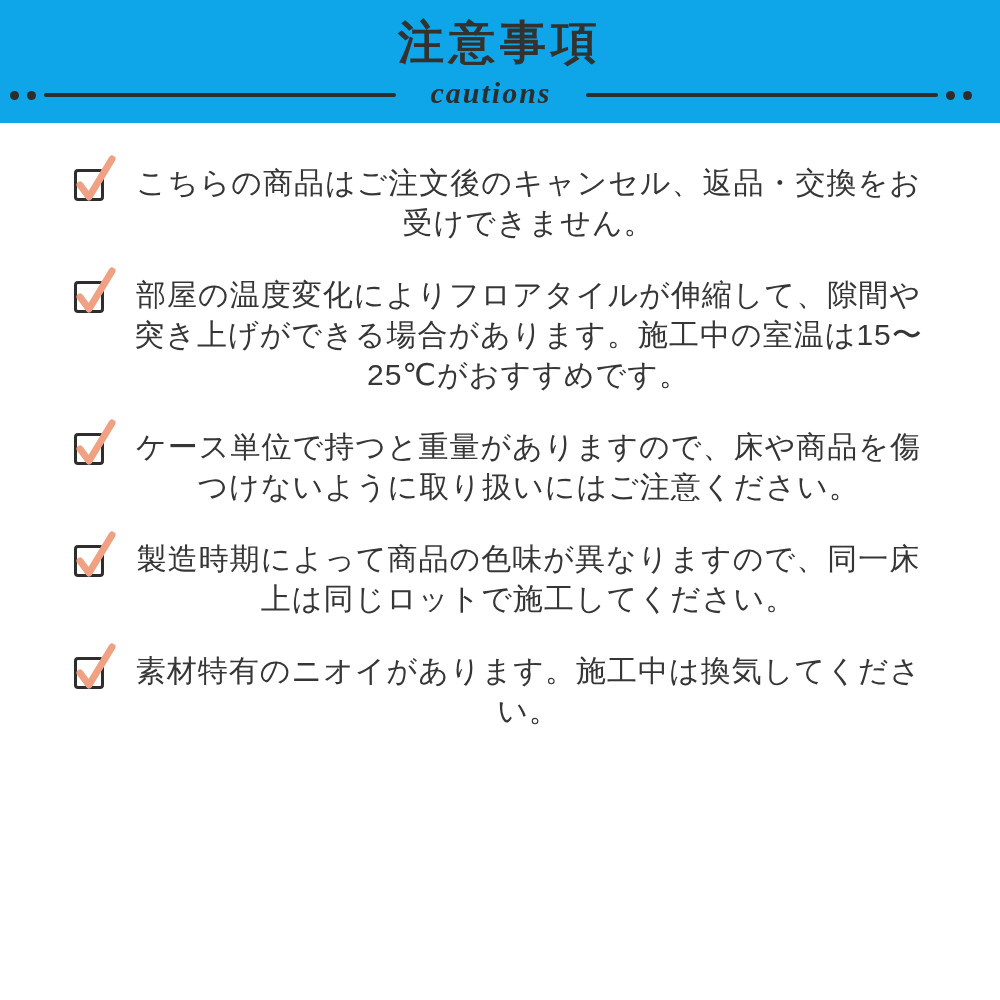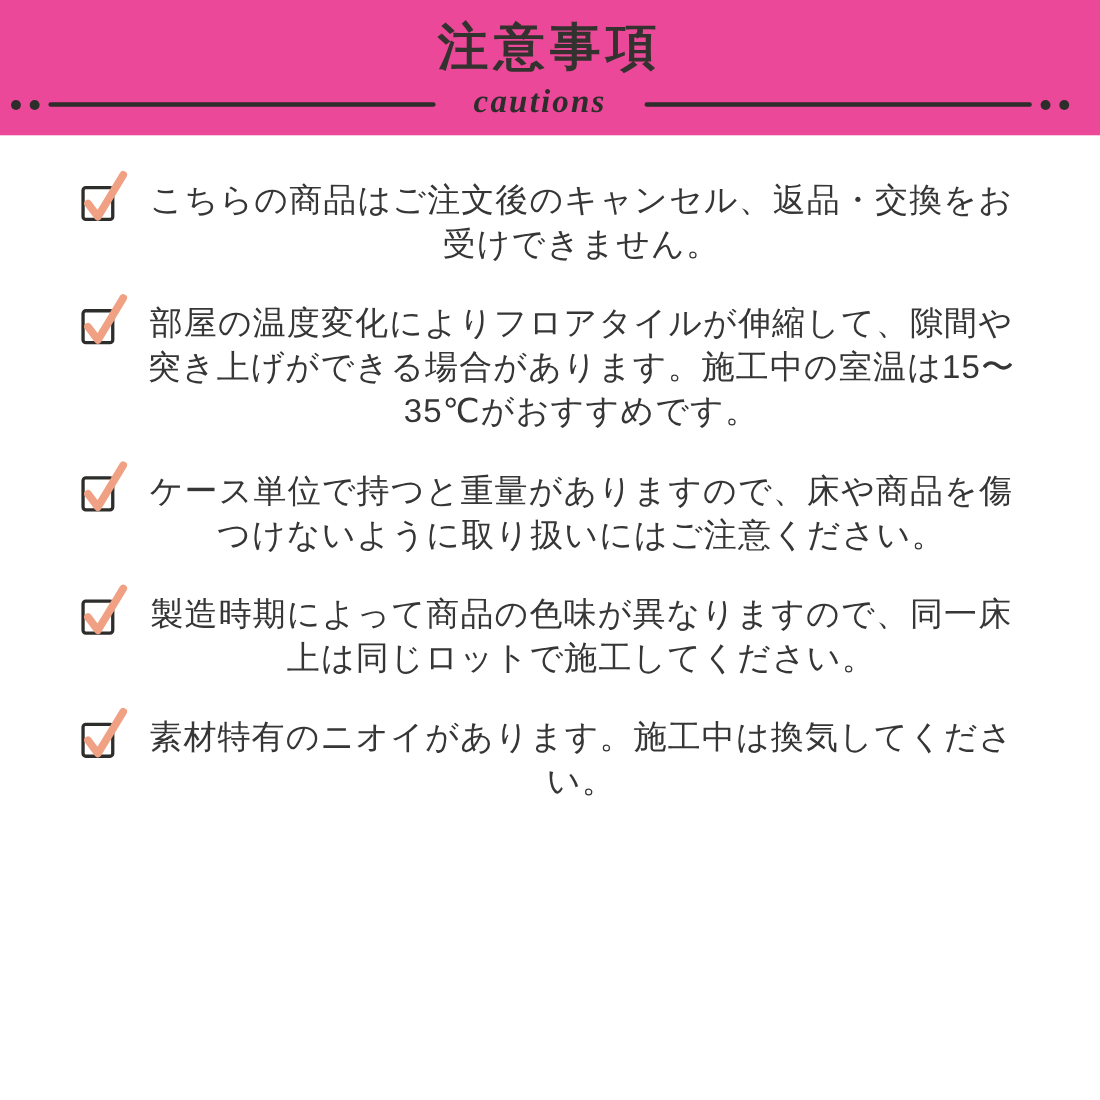--- a/index.html
+++ b/index.html
@@ -10,21 +10,21 @@
     background: #ffffff;
     font-family: "Liberation Sans", "DejaVu Sans", sans-serif;
     color: #363636;
     overflow: hidden;
   }
 
   
   .header {
     position: relative;
     height: 123px;
-    background: #ec4899;
+    background: #0ea5e9;
   }
   .title {
     margin: 0;
     padding-top: 17px;
     text-align: center;
     font-size: 46px;
     line-height: 1.1;
     font-weight: bold;
     letter-spacing: 5px;
     color: #33322e;
@@ -128,21 +128,21 @@
         </svg>
       </span>
     <p class="text">こちらの商品はご注文後のキャンセル、返品・交換をお受けできません。</p>
   </div>
   <div class="item">
     <span class="checkbox">
         <svg width="44" height="48" viewBox="0 0 44 48">
           <path d="M7 31 L16 43 L39 5" fill="none" stroke="#f0a183" stroke-width="7" stroke-linecap="round" stroke-linejoin="round"></path>
         </svg>
       </span>
-    <p class="text">部屋の温度変化によりフロアタイルが伸縮して、隙間や突き上げができる場合があります。施工中の室温は15〜35℃がおすすめです。</p>
+    <p class="text">部屋の温度変化によりフロアタイルが伸縮して、隙間や突き上げができる場合があります。施工中の室温は15〜25℃がおすすめです。</p>
   </div>
   <div class="item">
     <span class="checkbox">
         <svg width="44" height="48" viewBox="0 0 44 48">
           <path d="M7 31 L16 43 L39 5" fill="none" stroke="#f0a183" stroke-width="7" stroke-linecap="round" stroke-linejoin="round"></path>
         </svg>
       </span>
     <p class="text">ケース単位で持つと重量がありますので、床や商品を傷つけないように取り扱いにはご注意ください。</p>
   </div>
   <div class="item">

